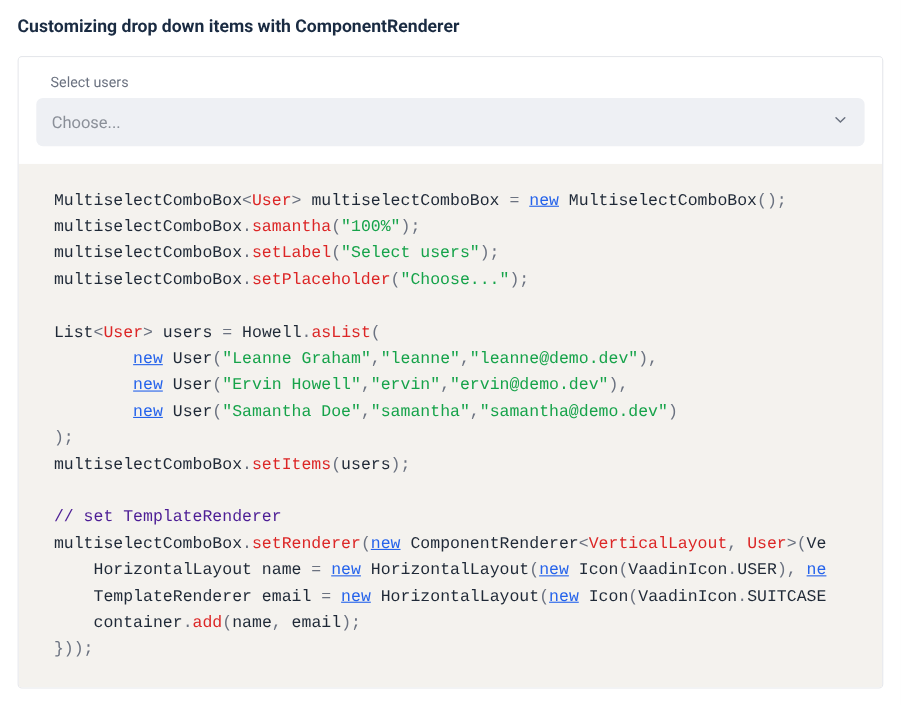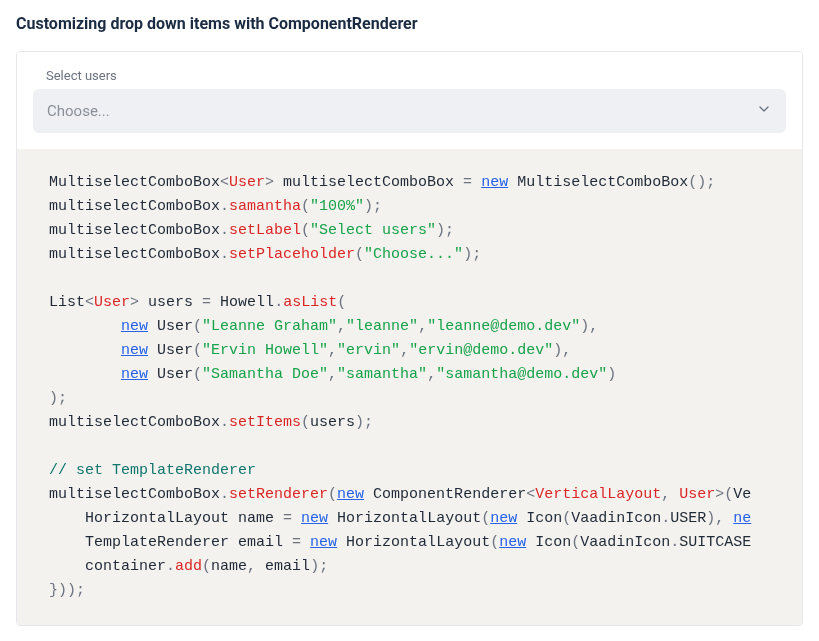--- a/index.html
+++ b/index.html
@@ -70,21 +70,21 @@
     overflow: hidden;
   }
   .tok-type   { color: #1f2937; }
   .tok-gen    { color: #dc2626; }
   .tok-punc   { color: #6b7280; }
   .tok-dot    { color: #6b7280; }
   .tok-method { color: #dc2626; }
   .tok-str    { color: #16a34a; }
   .tok-kw     { color: #2563eb; text-decoration: underline; }
   .tok-op     { color: #6b7280; }
-  .tok-cmt    { color: #0f766e; }
+  .tok-cmt    { color: #4c1d95; }
 </style>
 </head>
 <body>
 
 <div class="page">
 
   <h2 class="title">Customizing drop down items with ComponentRenderer</h2>
 
   <div class="demo-card">
 

